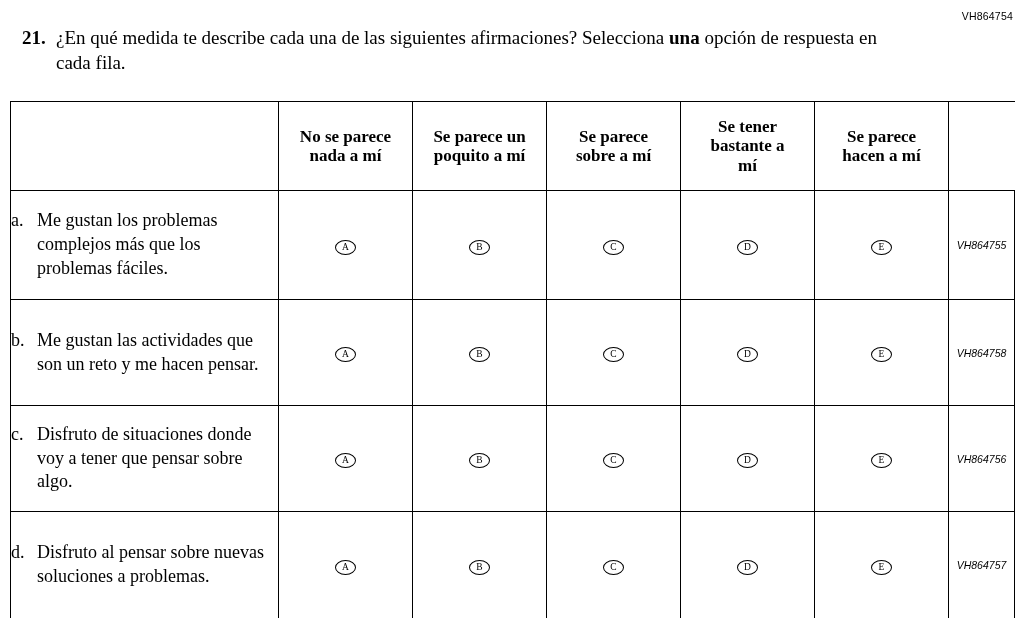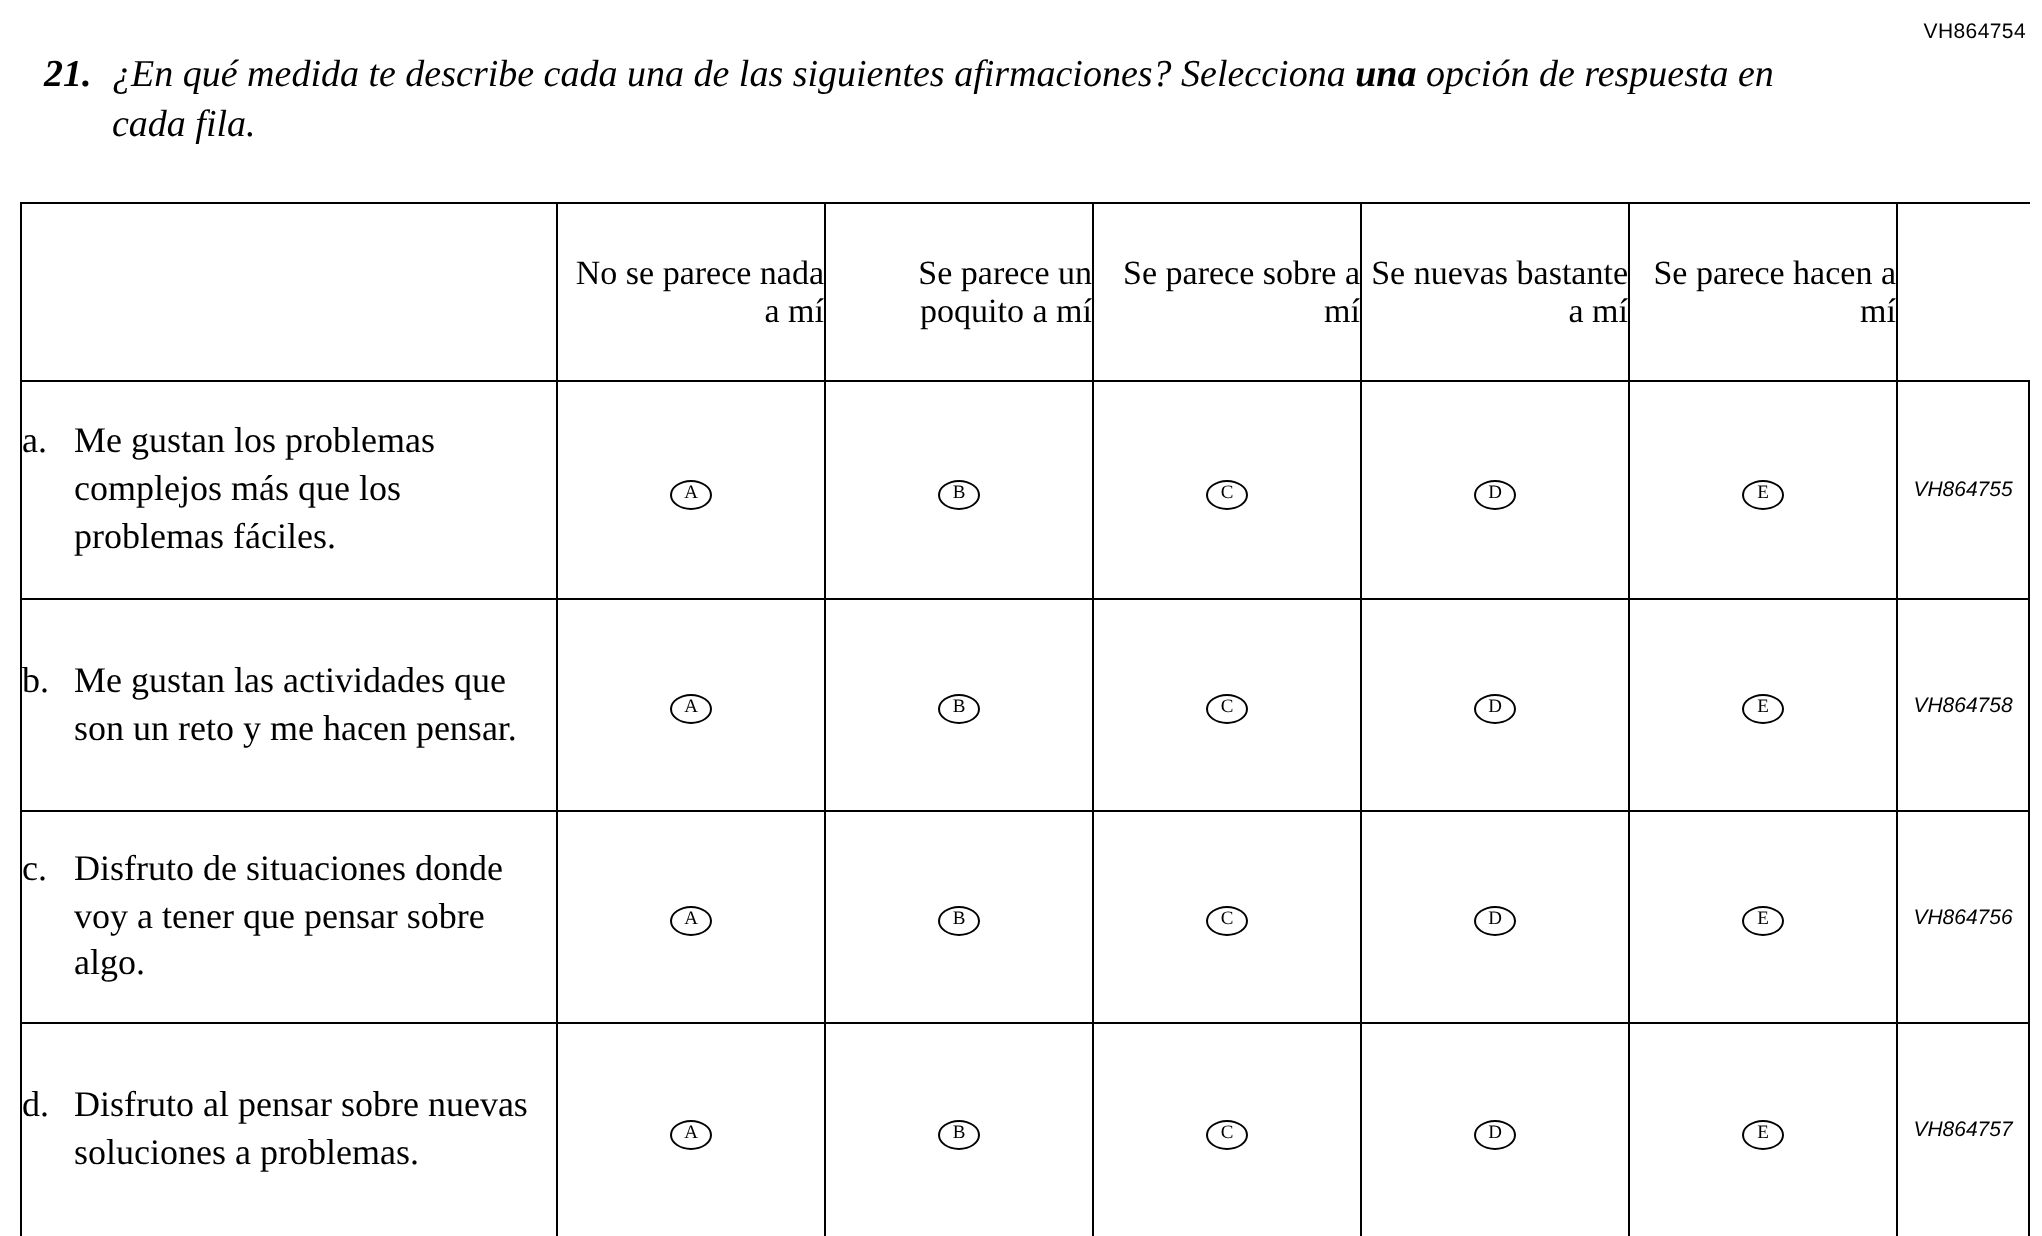--- a/index.html
+++ b/index.html
@@ -33,21 +33,20 @@
   }
 
   
   .stem {
     position: absolute;
     top: 26px;
     left: 22px;
     width: 940px;
     display: flex;
     align-items: flex-start;
-    font-style: italic;
   }
   .stem-number {
     font-weight: bold;
     font-size: 19px;
     width: 34px;
     flex: 0 0 34px;
     text-align: left;
     line-height: 1.28;
   }
   .stem-text {
@@ -72,26 +71,26 @@
     width: 1002px;
   }
   table.matrix th,
   table.matrix td {
     border: 1.6px solid #000;
     padding: 0;
     vertical-align: middle;
   }
   
   table.matrix thead th {
-    font-weight: normal;
+    font-weight: bold;
     font-size: 17px;
     line-height: 1.12;
-    text-align: right;
+    text-align: center;
     height: 84px;
-    padding: 2px 0;
+    padding: 2px 20px;
   }
   .col-stmt  { width: 268px; }
   .col-opt   { width: 134px; }
   .col-code  { width: 66px; }
 
   th.col-stmt, td.cell-stmt {
     text-align: left;
   }
   td.cell-stmt {
     padding: 8px 6px 10px 10px;
@@ -174,21 +173,21 @@
         <col class="col-opt">
         <col class="col-opt">
         <col class="col-code">
       </colgroup>
       <thead>
         <tr>
           <th class="col-stmt"></th>
           <th class="col-opt">No se parece nada a mí</th>
           <th class="col-opt">Se parece un poquito a mí</th>
           <th class="col-opt">Se parece sobre a mí</th>
-          <th class="col-opt">Se nuevas bastante a mí</th>
+          <th class="col-opt">Se tener bastante a mí</th>
           <th class="col-opt">Se parece hacen a mí</th>
           <th class="col-code"></th>
         </tr>
       </thead>
       <tbody>
         <tr class="row-a">
           <td class="cell-stmt">
             <div class="stmt-inner">
               <span class="stmt-letter">a.</span>
               <span class="stmt-label">Me gustan los problemas complejos más que los problemas fáciles.</span>

